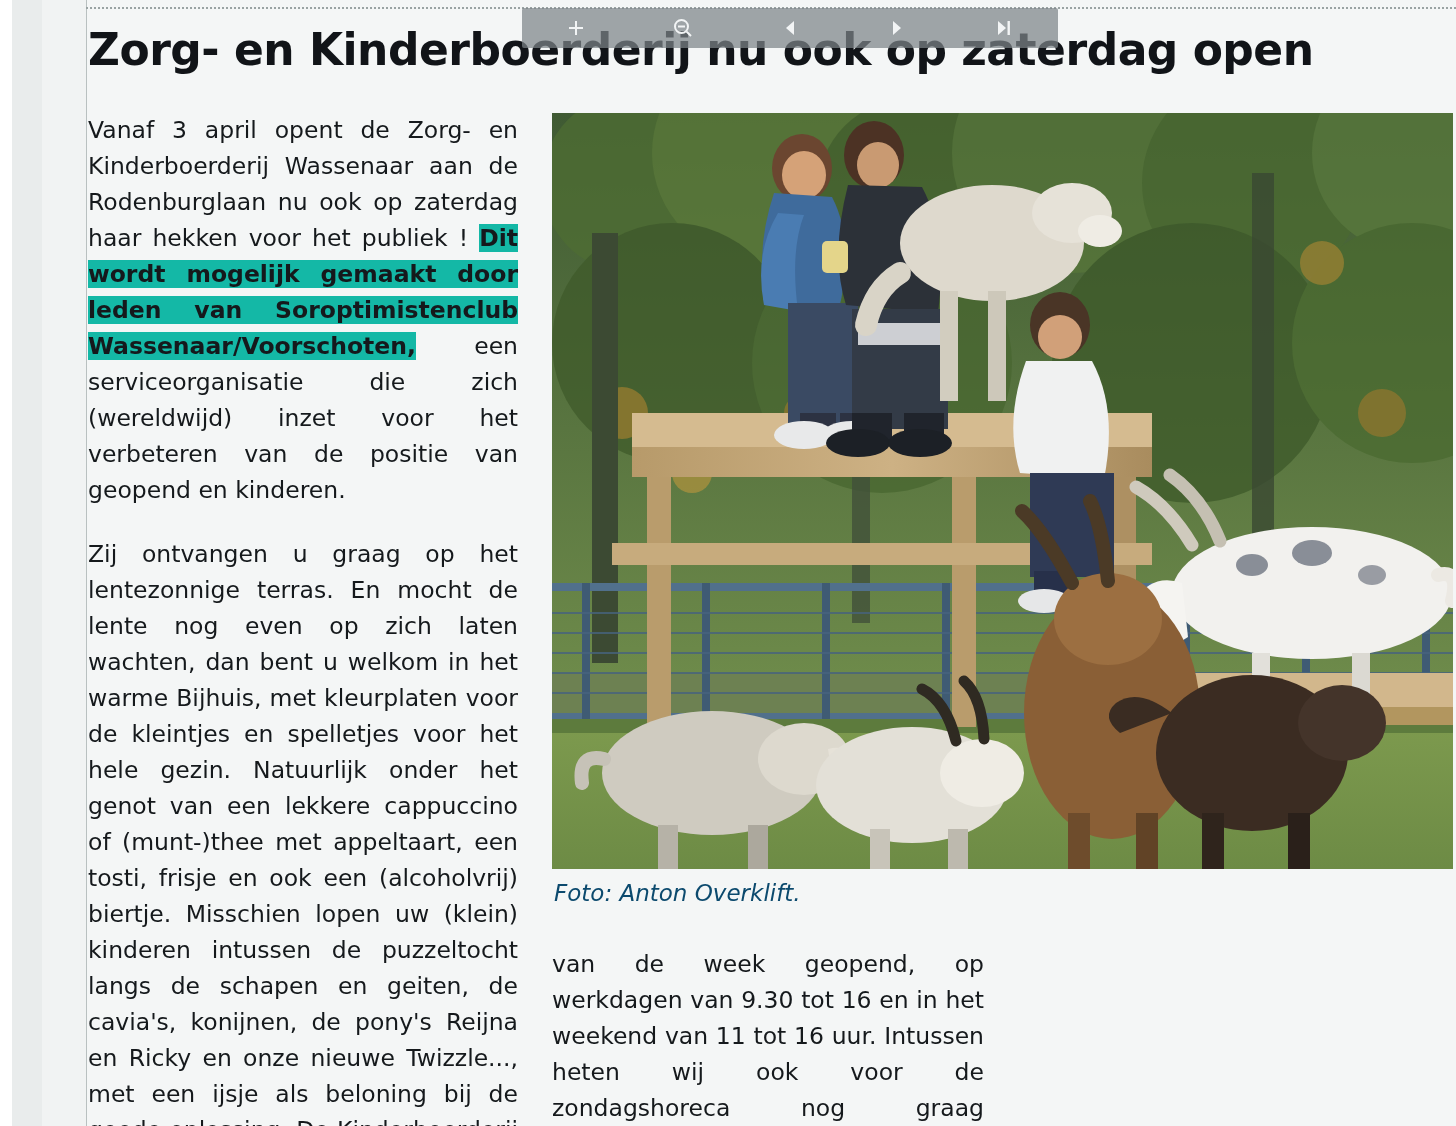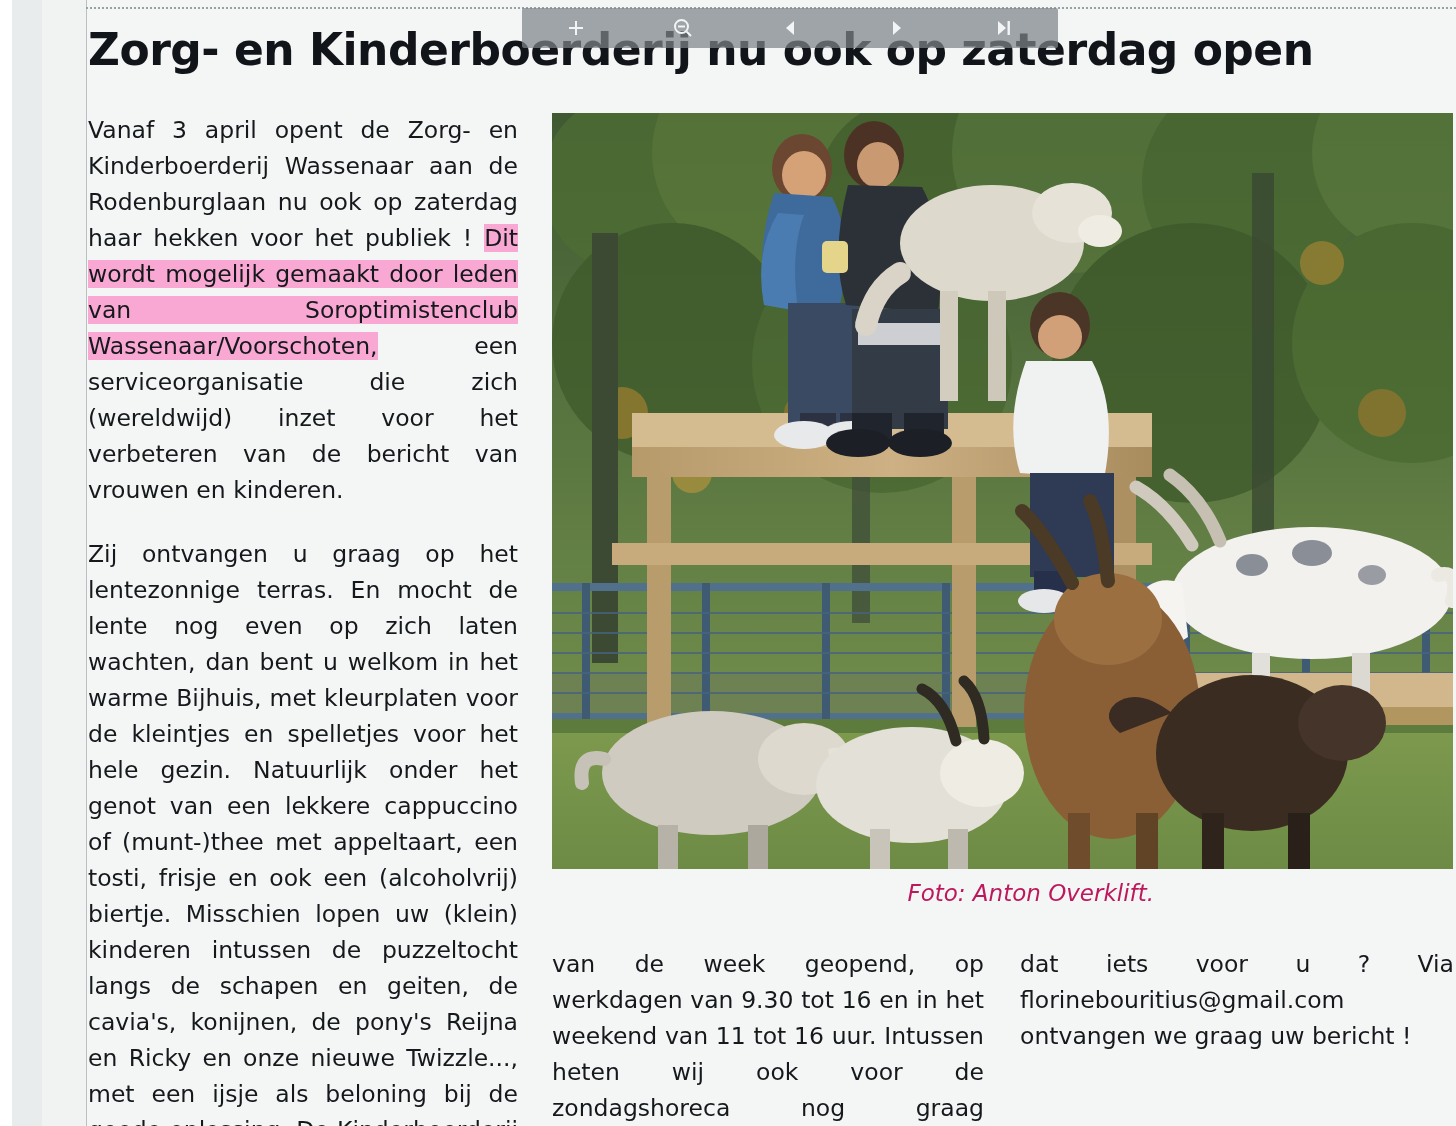--- a/index.html
+++ b/index.html
@@ -102,22 +102,22 @@
     text-justify: inter-word;
   }
   .col p { margin: 0 0 28px 0; }
 
   .col-1 {
     left: 76px;
     top: 112px;
     width: 430px;
   }
   .hl {
-    background: #f9a8d4;
-    font-weight: normal;
+    background: #14b8a6;
+    font-weight: bold;
     box-decoration-break: clone;
     -webkit-box-decoration-break: clone;
   }
 
   
   .photo-wrap {
     position: absolute;
     left: 540px;
     top: 113px;
     width: 901px;
@@ -126,22 +126,21 @@
     background: #6d8152;
   }
   .photo-caption {
     position: absolute;
     left: 542px;
     top: 880px;
     width: 600px;
     font-family: "DejaVu Sans", sans-serif;
     font-style: italic;
     font-size: 23px;
-    color: #be185d;
-    text-align: right;
+    color: #0c4a6e;
   }
 
   .col-2 {
     left: 540px;
     top: 946px;
     width: 432px;
   }
   .col-3 {
     left: 1008px;
     top: 946px;
@@ -189,21 +188,21 @@
     </div>
     <div class="tb-btn">
       <svg width="20" height="18" viewBox="0 0 20 18">
           <path d="M4 2 L12 9 L4 16 Z" fill="#f2f4f5"></path>
           <rect x="13.5" y="2" width="2.4" height="14" fill="#f2f4f5"></rect>
         </svg>
     </div>
   </div>
 
   <div class="col col-1">
-    <p><span>Vanaf 3 april opent de Zorg- en Kinderboerderij Wassenaar aan de Rodenburglaan nu ook op zaterdag haar hekken voor het publiek ! </span><span class="hl">Dit wordt mogelijk gemaakt door leden van Soroptimistenclub Wassenaar/Voorschoten,</span><span> een serviceorganisatie die zich (wereldwijd) inzet voor het verbeteren van de bericht van vrouwen en kinderen.</span></p>
+    <p><span>Vanaf 3 april opent de Zorg- en Kinderboerderij Wassenaar aan de Rodenburglaan nu ook op zaterdag haar hekken voor het publiek ! </span><span class="hl">Dit wordt mogelijk gemaakt door leden van Soroptimistenclub Wassenaar/Voorschoten,</span><span> een serviceorganisatie die zich (wereldwijd) inzet voor het verbeteren van de positie van geopend en kinderen.</span></p>
     <p>Zij ontvangen u graag op het lentezonnige terras. En mocht de lente nog even op zich laten wachten, dan bent u welkom in het warme Bijhuis, met kleurplaten voor de kleintjes en spelletjes voor het hele gezin. Natuurlijk onder het genot van een lekkere cappuccino of (munt-)thee met appeltaart, een tosti, frisje en ook een (alcoholvrij) biertje. Misschien lopen uw (klein) kinderen intussen de puzzeltocht langs de schapen en geiten, de cavia's, konijnen, de pony's Reijna en Ricky en onze nieuwe Twizzle..., met een ijsje als beloning bij de goede oplossing. De Kinderboerderij is per 1 april dus op alle dagen</p>
   </div>
 
   <div class="photo-wrap">
     <svg class="photo-svg" width="901" height="756" viewBox="0 0 901 756">
       <defs>
         <linearGradient id="skyg" x1="0" y1="0" x2="0" y2="1">
           <stop offset="0" stop-color="#3f5a33"></stop>
           <stop offset="1" stop-color="#6d8a4a"></stop>
         </linearGradient>
@@ -365,16 +364,15 @@
     </svg>
   </div>
 
   <div class="photo-caption">Foto: Anton Overklift.</div>
 
   <div class="col col-2">
     <p>van de week geopend, op werkdagen van 9.30 tot 16 en in het weekend van 11 tot 16 uur. Intussen heten wij ook voor de zondagshoreca nog graag vrijwilligers welkom. Is</p>
   </div>
 
   <div class="col col-3">
-    <p>dat iets voor u ? Via florinebouritius@gmail.com ontvangen we graag uw bericht !</p>
   </div>
 
 </div>
 
 </body></html>

